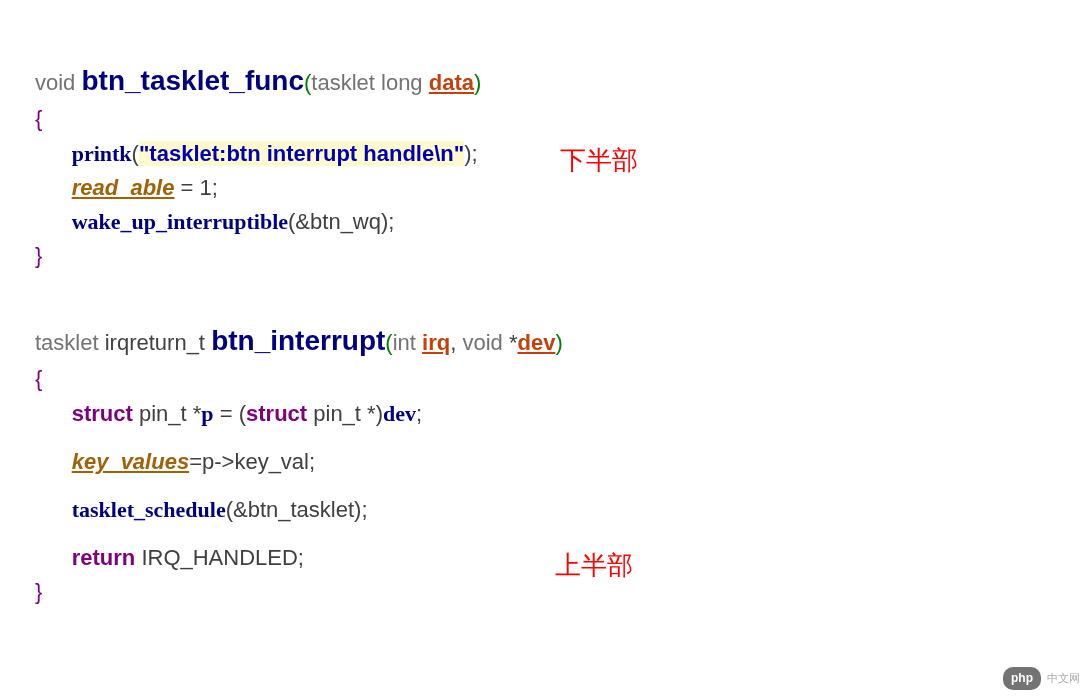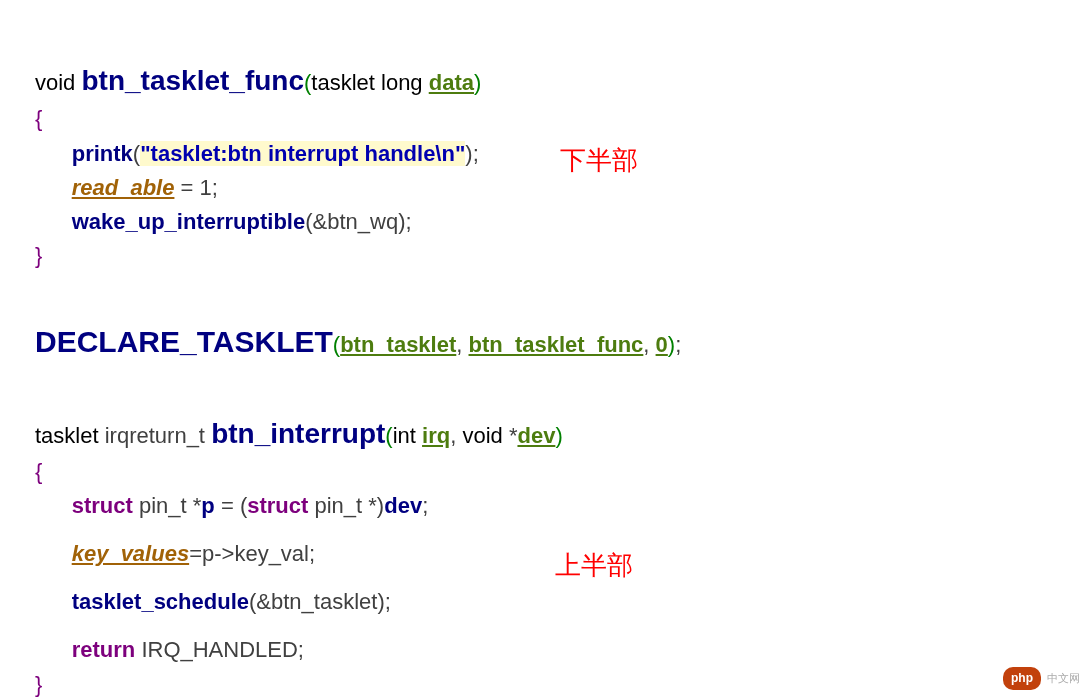--- a/index.html
+++ b/index.html
@@ -13,46 +13,46 @@
       background: white;
       padding: 25px 35px;
       width: 1080px;
       height: 698px;
       position: relative;
       line-height: 1.55;
     }
     .code {
       white-space: pre;
     }
-    .kw-green { color: #000000; }
+    .kw-green { color: #737373; }
     .kw-purple { color: #7d007d; font-weight: bold; }
     .fn-name { color: #000080; font-weight: bold; font-size: 28px; }
     .fn-decl { color: #000080; font-weight: bold; font-size: 30px; }
-    .param-und { color: #4d7c0f; font-weight: bold; text-decoration: underline; margin-top: 36px; }
+    .param-und { color: #c2410c; font-weight: bold; text-decoration: underline; margin-top: 36px; }
     .paren { color: #008000; }
     .brace { color: #7d007d; }
     .str { color: #0000b0; font-weight: bold; background: #fffacd; }
     .num { color: #404040; }
     .ident { color: #a16207; font-weight: bold; font-style: italic; text-decoration: underline; }
-    .fn-call { color: #000080; font-weight: bold; }
+    .fn-call { color: #000080; font-weight: bold; font-family: Liberation Serif, serif; }
     .plain { color: #404040; }
     .struct-kw { color: #7d007d; font-weight: bold; }
     .red-annot { color: #ff0000; font-family: 'Microsoft YaHei', SimSun, sans-serif; font-size: 26px; position: absolute; }
     .annot1 { left: 560px; top: 140px; }
     .annot2 { left: 555px; top: 545px; }
     .watermark {
       position: absolute;
       right: 0;
       bottom: 8px;
       display: flex;
       align-items: center;
       gap: 6px;
     }
     .wm-badge {
-      background: #c2410c;
+      background: #737373;
       color: white;
       font-weight: bold;
       font-size: 12px;
       padding: 2px 8px;
       border-radius: 10px;
       font-family: Arial, sans-serif;
     }
     .wm-text {
       color: #aaa;
       font-size: 11px;
@@ -64,21 +64,20 @@
 </head>
 <body>
 
 <div class="code">
 <div class="block"><span class="kw-green">void</span> <span class="fn-name">btn_tasklet_func</span><span class="paren">(</span><span class="kw-green">tasklet long</span> <span class="param-und">data</span><span class="paren">)</span>
 <span class="brace">{</span>
       <span class="fn-call">printk</span><span class="plain">(</span><span class="str">"tasklet:btn interrupt handle\n"</span><span class="plain">);</span>
       <span class="ident">read_able</span><span class="plain"> = </span><span class="num">1</span><span class="plain">;</span>
       <span class="fn-call">wake_up_interruptible</span><span class="plain">(&amp;</span><span class="plain">btn_wq</span><span class="plain">);</span>
 <span class="brace">}</span></div>
-<div class="block"><span class="fn-decl">DECLARE_TASKLET</span><span class="paren">(</span><span class="param-und">btn_tasklet</span><span class="plain">, </span><span class="param-und">btn_tasklet_func</span><span class="plain">, </span><span class="param-und">0</span><span class="paren">)</span><span class="plain">;</span></div>
 <div class="block"><span class="kw-green">tasklet</span> <span class="plain">irqreturn_t</span> <span class="fn-name">btn_interrupt</span><span class="paren">(</span><span class="kw-green">int</span> <span class="param-und">irq</span><span class="plain">, </span><span class="kw-green">void</span> <span class="plain">*</span><span class="param-und">dev</span><span class="paren">)</span>
 <span class="brace">{</span>
       <span class="struct-kw">struct</span> <span class="plain">pin_t</span> <span class="plain">*</span><span class="fn-call">p</span> <span class="plain">= (</span><span class="struct-kw">struct</span> <span class="plain">pin_t</span> <span class="plain">*)</span><span class="fn-call">dev</span><span class="plain">;</span>
 <div class="spacer"></div>      <span class="ident">key_values</span><span class="plain">=</span><span class="plain">p-&gt;key_val</span><span class="plain">;</span>
 <div class="spacer"></div>      <span class="fn-call">tasklet_schedule</span><span class="plain">(&amp;</span><span class="plain">btn_tasklet</span><span class="plain">);</span>
 <div class="spacer"></div>      <span class="kw-purple">return</span> <span class="plain">IRQ_HANDLED</span><span class="plain">;</span>
 <span class="brace">}</span></div>
 </div>
 
 <div class="red-annot annot1">下半部</div>

